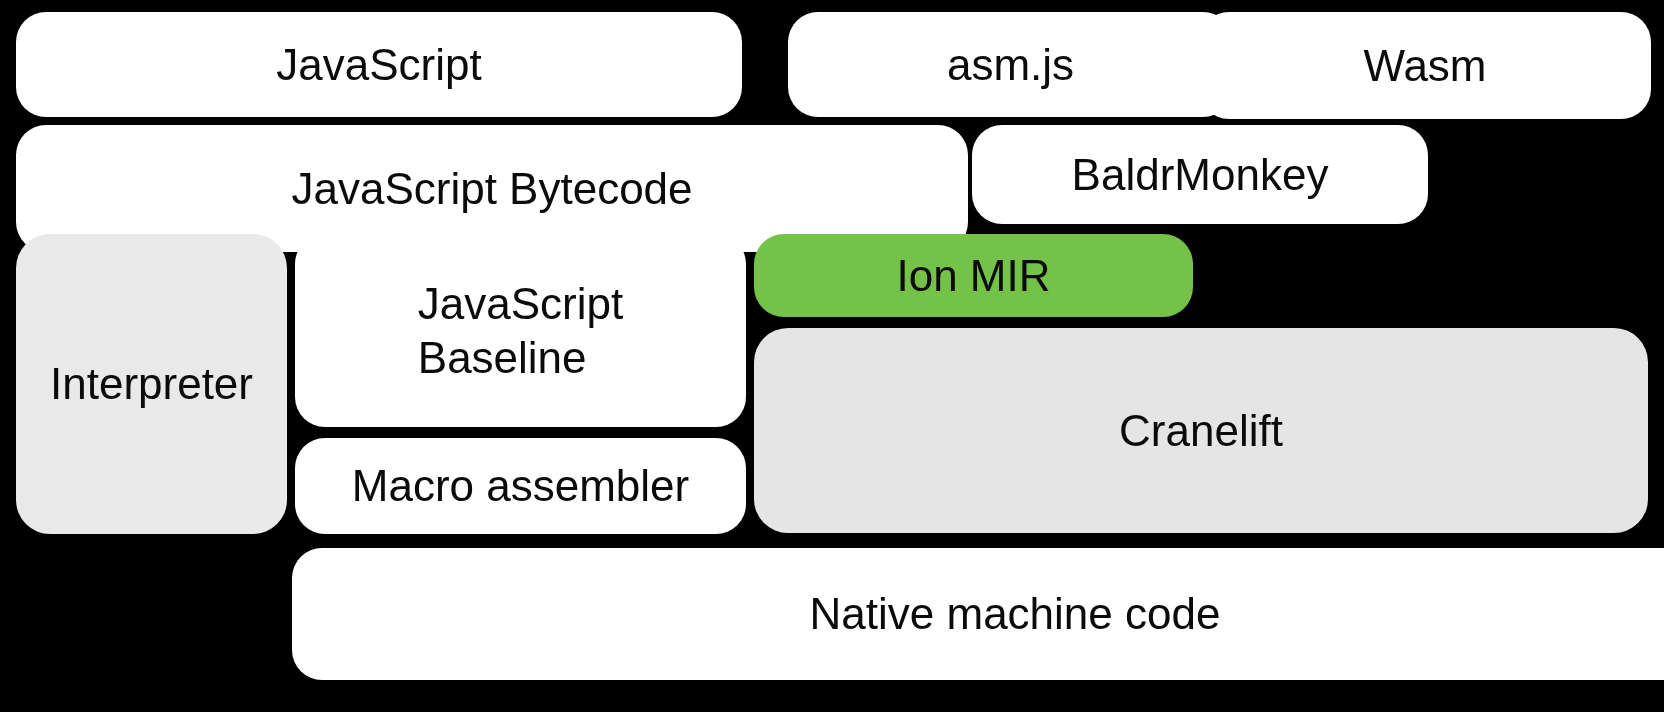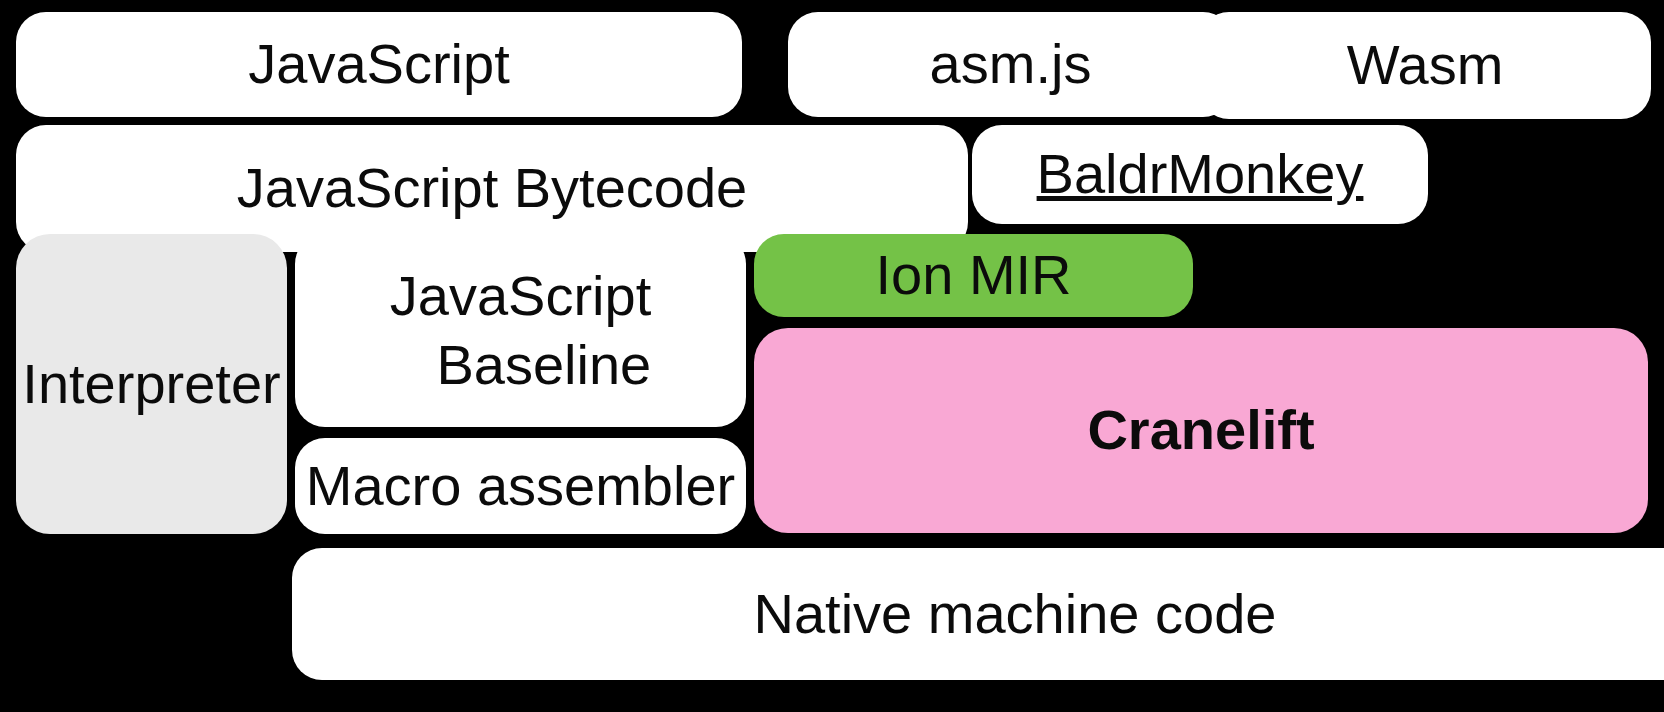--- a/index.html
+++ b/index.html
@@ -13,39 +13,39 @@
     height: 712px;
     background: #000000;
     overflow: hidden;
     font-family: "Liberation Sans", sans-serif;
   }
   .box {
     position: absolute;
     background: #ffffff;
     border-radius: 30px;
     color: #0b0b0b;
-    font-size: 56px;
+    font-size: 44px;
     line-height: 1.22;
     display: flex;
     align-items: center;
     justify-content: center;
-    text-align: right;
+    text-align: left;
     box-sizing: border-box;
   }
   .box.gray  { background: #e9e9e9; }
   .box.green { background: #74c247; }
-  .box.pink  { background: #f9a8d4; font-weight: bold; }
+  .box.pink  { background: #e5e5e5; }
 
   
   #box-javascript          { left: 16px;   top: 12px;  width: 726px;  height: 105px; }
   #box-asm-js              { left: 788px;  top: 12px;  width: 445px;  height: 105px; }
   #box-wasm                { left: 1199px; top: 12px;  width: 452px;  height: 107px; }
   
   #box-javascript-bytecode { left: 16px;   top: 125px; width: 952px;  height: 127px; }
-  #box-baldrmonkey         { left: 972px;  top: 125px; width: 456px;  height: 99px; text-decoration: underline; }
+  #box-baldrmonkey         { left: 972px;  top: 125px; width: 456px;  height: 99px; }
   
   #box-interpreter         { left: 16px;   top: 234px; width: 271px;  height: 300px; border-radius: 34px; }
   #box-javascript-baseline { left: 295px;  top: 234px; width: 451px;  height: 193px; }
   #box-ion-mir             { left: 754px;  top: 234px; width: 439px;  height: 83px;  }
   #box-cranelift           { left: 754px;  top: 328px; width: 894px;  height: 205px; border-radius: 34px; }
   #box-macro-assembler     { left: 295px;  top: 438px; width: 451px;  height: 96px;  }
   
   #box-native-machine-code { left: 292px;  top: 548px; width: 1446px; height: 132px; }
 
   .label { display: block; }

